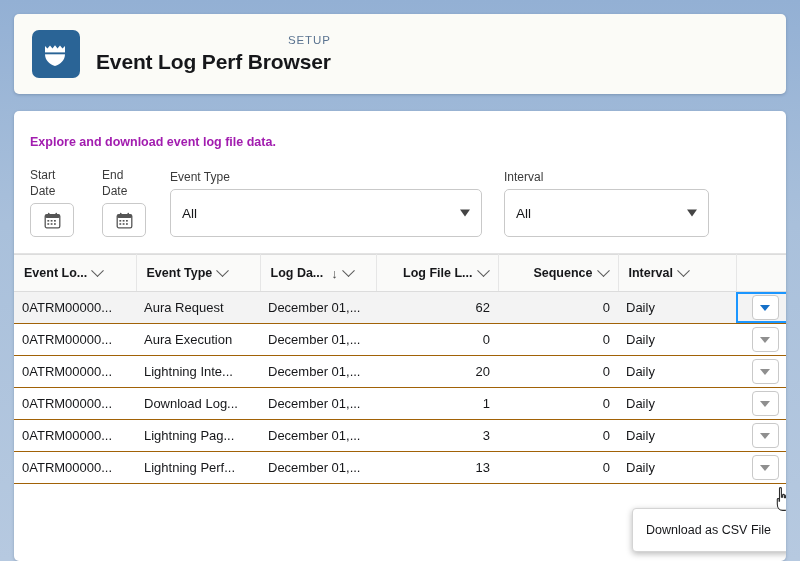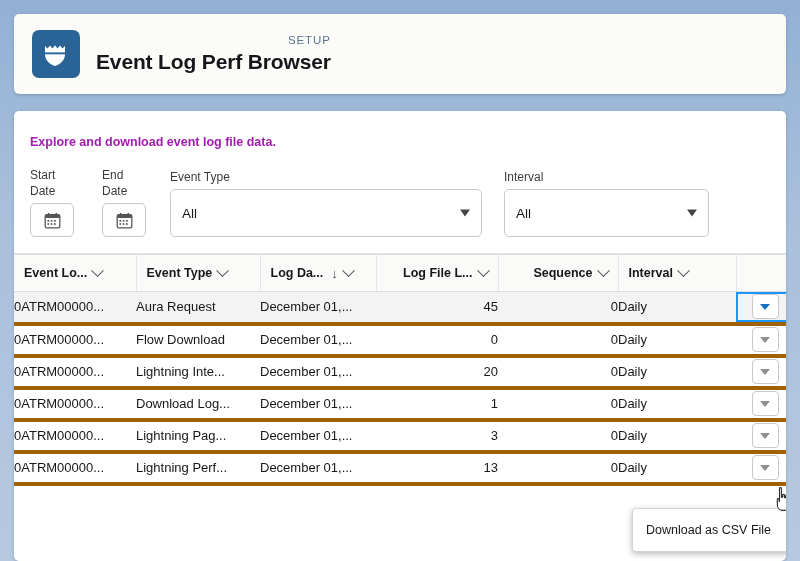--- a/index.html
+++ b/index.html
@@ -218,22 +218,22 @@
     border-bottom: 1.6px solid #5a5a5a;
     transform: rotate(45deg) translate(-2px,-2px);
     flex: 0 0 auto;
     cursor: pointer;
   }
 
   table.elf tbody td {
     height: 32px;
     font-size: 13px;
     color: #16171a;
-    padding: 0 0;
-    border-bottom: 4px solid #a16207;
+    padding: 0 8px;
+    border-bottom: 1px solid #a16207;
     white-space: nowrap;
     overflow: hidden;
     vertical-align: middle;
   }
   table.elf tbody td.num { text-align: right; }
   table.elf tbody tr.hover td { background: #f3f3f3; }
 
   td.action-cell {
     text-align: center;
     padding: 0;
@@ -441,30 +441,30 @@
             </span>
           </th>
           <th></th>
         </tr>
       </thead>
       <tbody>
             <tr class="hover">
               <td>0ATRM00000...</td>
               <td>Aura Request</td>
               <td>December 01,...</td>
-              <td class="num">45</td>
+              <td class="num">62</td>
               <td class="num">0</td>
               <td>Daily</td>
               <td class="action-cell"><div class="dl-btn active">
                   <i></i>
                 </div></td>
             </tr>
             <tr>
               <td>0ATRM00000...</td>
-              <td>Flow Download</td>
+              <td>Aura Execution</td>
               <td>December 01,...</td>
               <td class="num">0</td>
               <td class="num">0</td>
               <td>Daily</td>
               <td class="action-cell"><div class="dl-btn">
                   <i></i>
                 </div></td>
             </tr>
             <tr>
               <td>0ATRM00000...</td>

